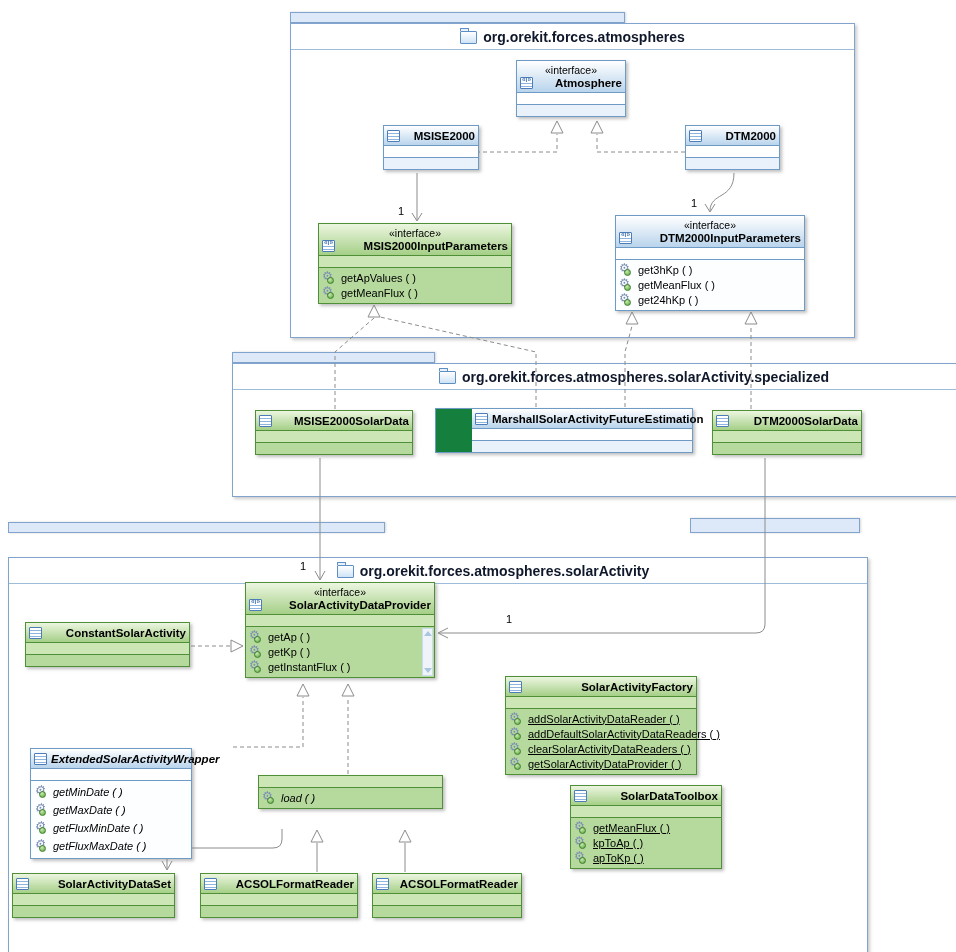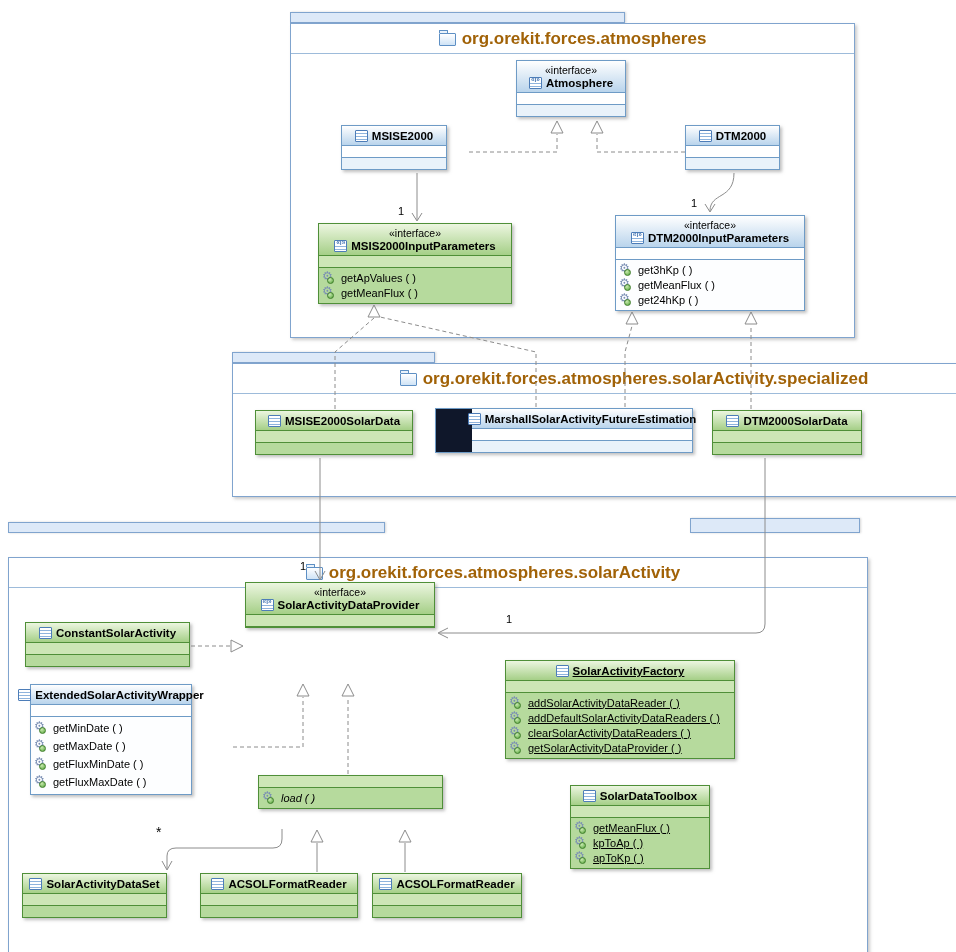--- a/index.html
+++ b/index.html
@@ -5,39 +5,39 @@
   html,body{margin:0;padding:0;background:#fff;}
   #canvas{position:relative;width:956px;height:952px;background:#fff;
           font-family:"Liberation Sans",sans-serif;overflow:hidden;}
 
   
   .pkg-tab{position:absolute;background:#dde9f8;border:1px solid #80a4ce;box-sizing:border-box;
            box-shadow:1px 0 2px rgba(140,140,140,.35);}
   .pkg-body{position:absolute;background:#fff;border:1px solid #80a4ce;box-sizing:border-box;
             box-shadow:2px 2px 3px rgba(140,140,140,.45);}
   .pkg-title{display:flex;align-items:center;justify-content:center;gap:6px;
-             font-weight:bold;font-size:17px;color:#a16207;
+             font-weight:bold;font-size:14px;color:#0f172a;
              border-bottom:1px solid #9dbbda;padding:5px 0 4px;}
 
   
   .fi{width:15px;height:11px;position:relative;flex:0 0 15px;
       background:linear-gradient(#ffffff,#cfe3f6);border:1px solid #5d8fc4;border-radius:1px;}
   .fi::before{content:"";position:absolute;top:-4px;left:-1px;width:7px;height:2px;
       background:#e9f2fb;border:1px solid #5d8fc4;border-bottom:none;border-radius:1px 1px 0 0;}
 
   
-  .cls{position:absolute;border:1px solid;box-sizing:border-box;background:#0f172a;
+  .cls{position:absolute;border:1px solid;box-sizing:border-box;background:#15803d;
        box-shadow:2px 2px 3px rgba(130,130,130,.5);}
   .cls.blue{border-color:#6e9bc6;}
   .cls.green{border-color:#4f8f38;}
   .hd{text-align:center;padding:3px 3px 2px;}
   .blue>.hd{background:linear-gradient(#ffffff,#b9d4ec);border-bottom:1px solid #6e9bc6;}
   .green>.hd{background:linear-gradient(#ecf6e0,#a5cf87);border-bottom:1px solid #4f8f38;}
   .st{font-size:10.5px;line-height:12px;}
-  .nm{font-size:11.5px;font-weight:bold;display:flex;align-items:center;justify-content:center;
+  .nm{font-size:11.5px;font-weight:bold;display:flex;align-items:center;justify-content:space-between;
       gap:4px;white-space:nowrap;line-height:14px;}
   .attrs{height:11px;}
   .blue>.attrs{background:#fff;border-bottom:1px solid #6e9bc6;}
   .green>.attrs{background:#cde6b6;border-bottom:1px solid #4f8f38;}
   .ops{padding:2px 0 3px;position:relative;}
   .blue>.ops{background:#fdfeff;}
   .green>.ops{background:#b6da9d;}
   .blue.simple>.ops{background:#e9f2fa;}
   .ops.empty{height:11px;padding:0;}
   .ops.scroll{padding-right:13px;}
@@ -164,21 +164,21 @@
       <div class="st">«interface»</div>
       <div class="nm">
           <span class="ii"></span>
           <span>Atmosphere</span>
         </div>
     </div>
     <div class="attrs"></div>
     <div class="ops empty"></div>
   </div>
 
-  <div class="cls blue simple" style="left:341px;top:125px;width:106px;">
+  <div class="cls blue simple" style="left:383px;top:125px;width:96px;">
     <div class="hd">
       <div class="nm">
           <span class="ci"></span>
           <span>MSISE2000</span>
         </div>
     </div>
     <div class="attrs"></div>
     <div class="ops empty"></div>
   </div>
 
@@ -274,34 +274,52 @@
 
   <div class="cls green" style="left:245px;top:582px;width:190px;">
     <div class="hd">
       <div class="st">«interface»</div>
       <div class="nm">
           <span class="ii"></span>
           <span>SolarActivityDataProvider</span>
         </div>
     </div>
     <div class="attrs"></div>
+    <div class="ops scroll">
+      <div class="mrow">
+          <span class="mi"></span>
+          <span class="ml">getAp ( )</span>
+        </div>
+      <div class="mrow">
+          <span class="mi"></span>
+          <span class="ml">getKp ( )</span>
+        </div>
+      <div class="mrow">
+          <span class="mi"></span>
+          <span class="ml">getInstantFlux ( )</span>
+        </div>
+      <div class="sb">
+        <span class="sb-up"></span>
+        <span class="sb-dn"></span>
+      </div>
+    </div>
   </div>
 
   <div class="cls green" style="left:25px;top:622px;width:165px;">
     <div class="hd">
       <div class="nm">
           <span class="ci"></span>
           <span>ConstantSolarActivity</span>
         </div>
     </div>
     <div class="attrs"></div>
     <div class="ops empty"></div>
   </div>
 
-  <div class="cls blue" style="left:30px;top:684px;width:162px;">
+  <div class="cls blue" style="left:30px;top:748px;width:162px;font-style:italic;">
     <div class="hd">
       <div class="nm">
           <span class="ci"></span>
           <span>ExtendedSolarActivityWrapper</span>
         </div>
     </div>
     <div class="attrs"></div>
     <div class="ops">
       <div class="mrow tall">
           <span class="mi"></span>
@@ -325,21 +343,21 @@
   <div class="cls green" style="left:258px;top:775px;width:185px;">
     <div class="attrs"></div>
     <div class="ops">
       <div class="mrow">
           <span class="mi"></span>
           <span class="ml it">load ( )</span>
         </div>
     </div>
   </div>
 
-  <div class="cls green" style="left:505px;top:660px;width:230px;text-decoration:underline;">
+  <div class="cls green" style="left:505px;top:676px;width:192px;">
     <div class="hd">
       <div class="nm">
           <span class="ci"></span>
           <span>SolarActivityFactory</span>
         </div>
     </div>
     <div class="attrs"></div>
     <div class="ops">
       <div class="mrow">
           <span class="mi"></span>
@@ -353,21 +371,21 @@
           <span class="mi"></span>
           <span class="ml ul">clearSolarActivityDataReaders ( )</span>
         </div>
       <div class="mrow">
           <span class="mi"></span>
           <span class="ml ul">getSolarActivityDataProvider ( )</span>
         </div>
     </div>
   </div>
 
-  <div class="cls green" style="left:570px;top:785px;width:140px;">
+  <div class="cls green" style="left:570px;top:785px;width:152px;">
     <div class="hd">
       <div class="nm">
           <span class="ci"></span>
           <span>SolarDataToolbox</span>
         </div>
     </div>
     <div class="attrs"></div>
     <div class="ops">
       <div class="mrow">
           <span class="mi"></span>
@@ -377,21 +395,21 @@
           <span class="mi"></span>
           <span class="ml ul">kpToAp ( )</span>
         </div>
       <div class="mrow">
           <span class="mi"></span>
           <span class="ml ul">apToKp ( )</span>
         </div>
     </div>
   </div>
 
-  <div class="cls green" style="left:22px;top:873px;width:145px;">
+  <div class="cls green" style="left:12px;top:873px;width:163px;">
     <div class="hd">
       <div class="nm">
           <span class="ci"></span>
           <span>SolarActivityDataSet</span>
         </div>
     </div>
     <div class="attrs"></div>
     <div class="ops empty"></div>
   </div>
 

